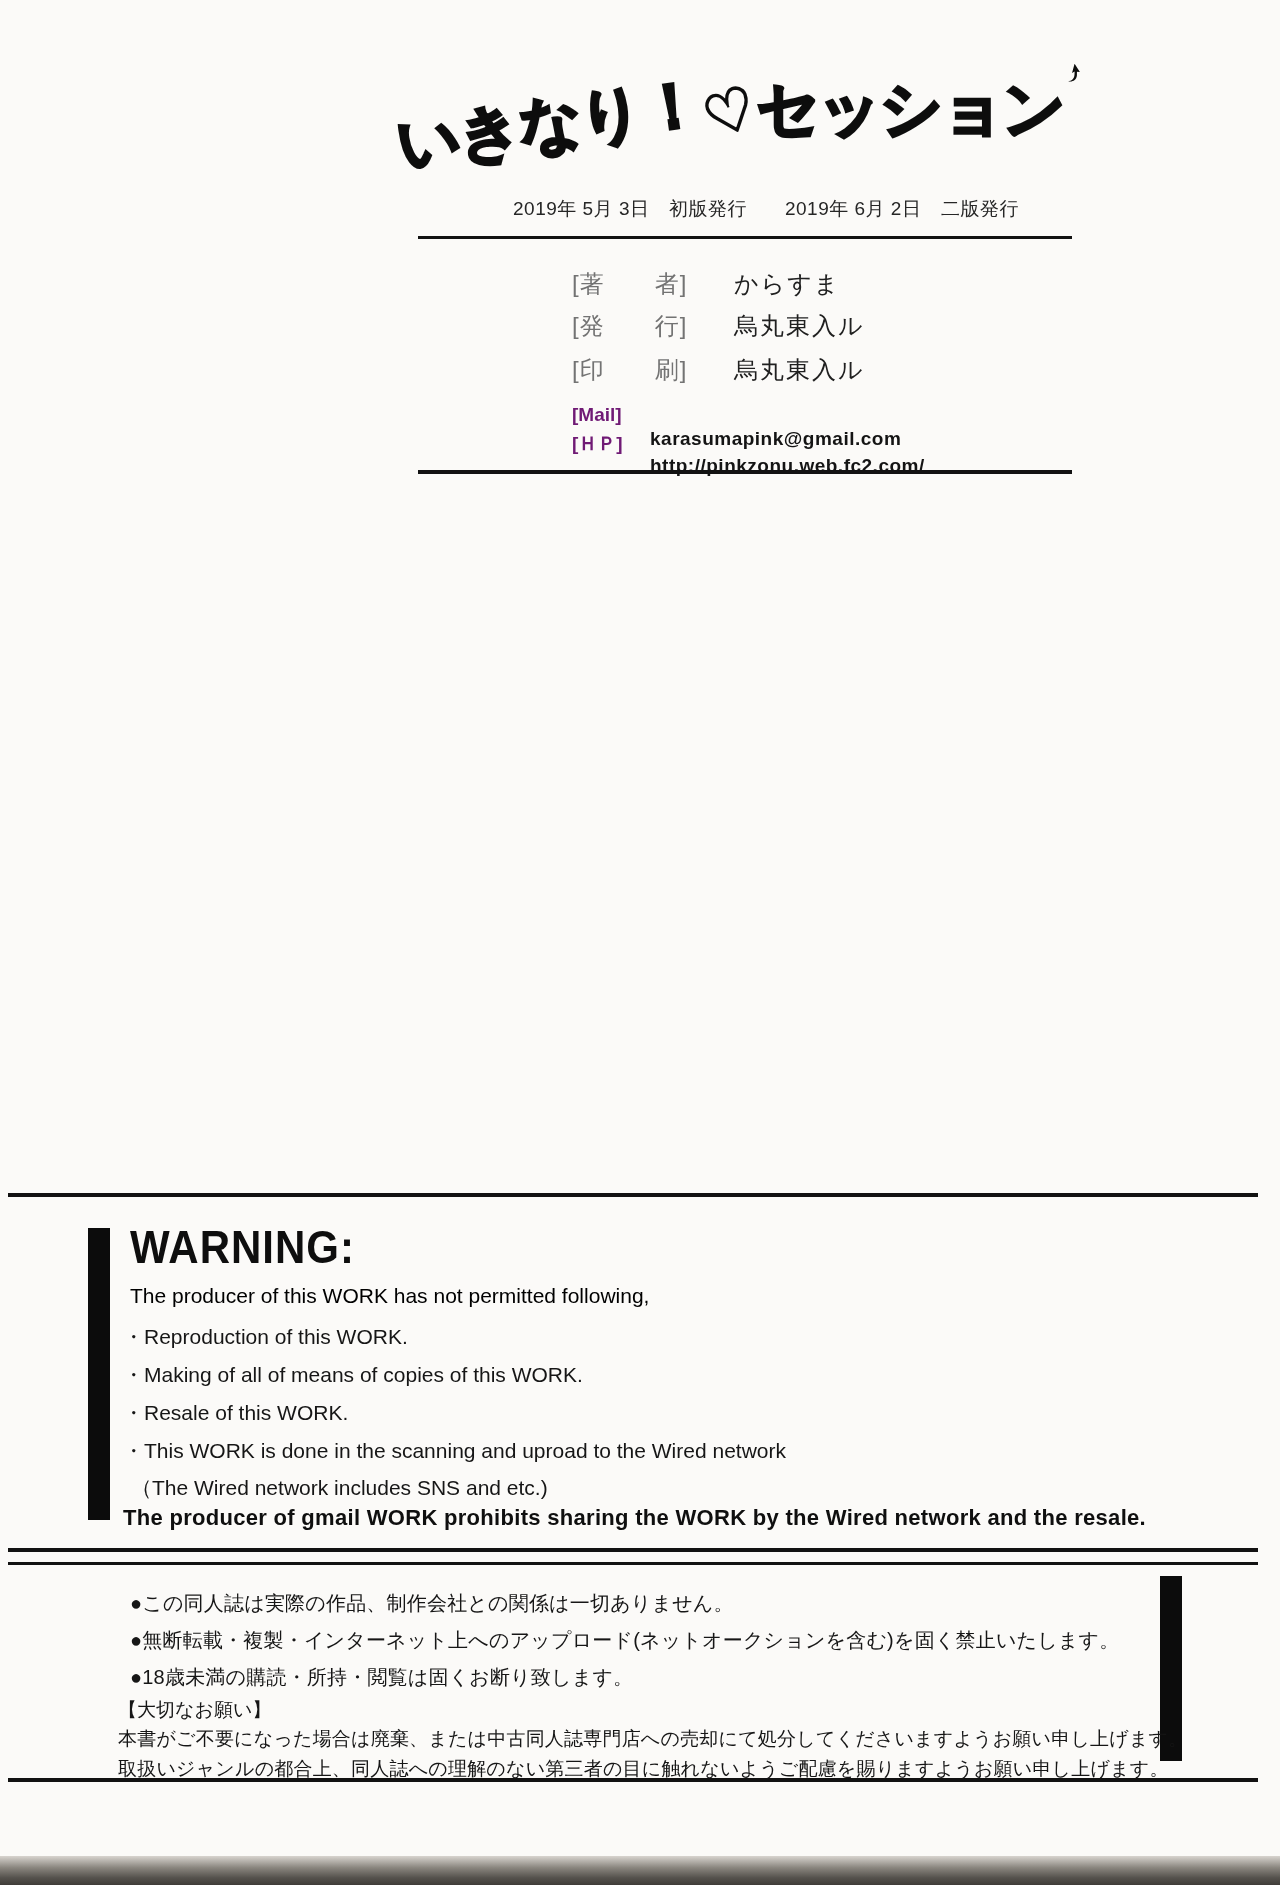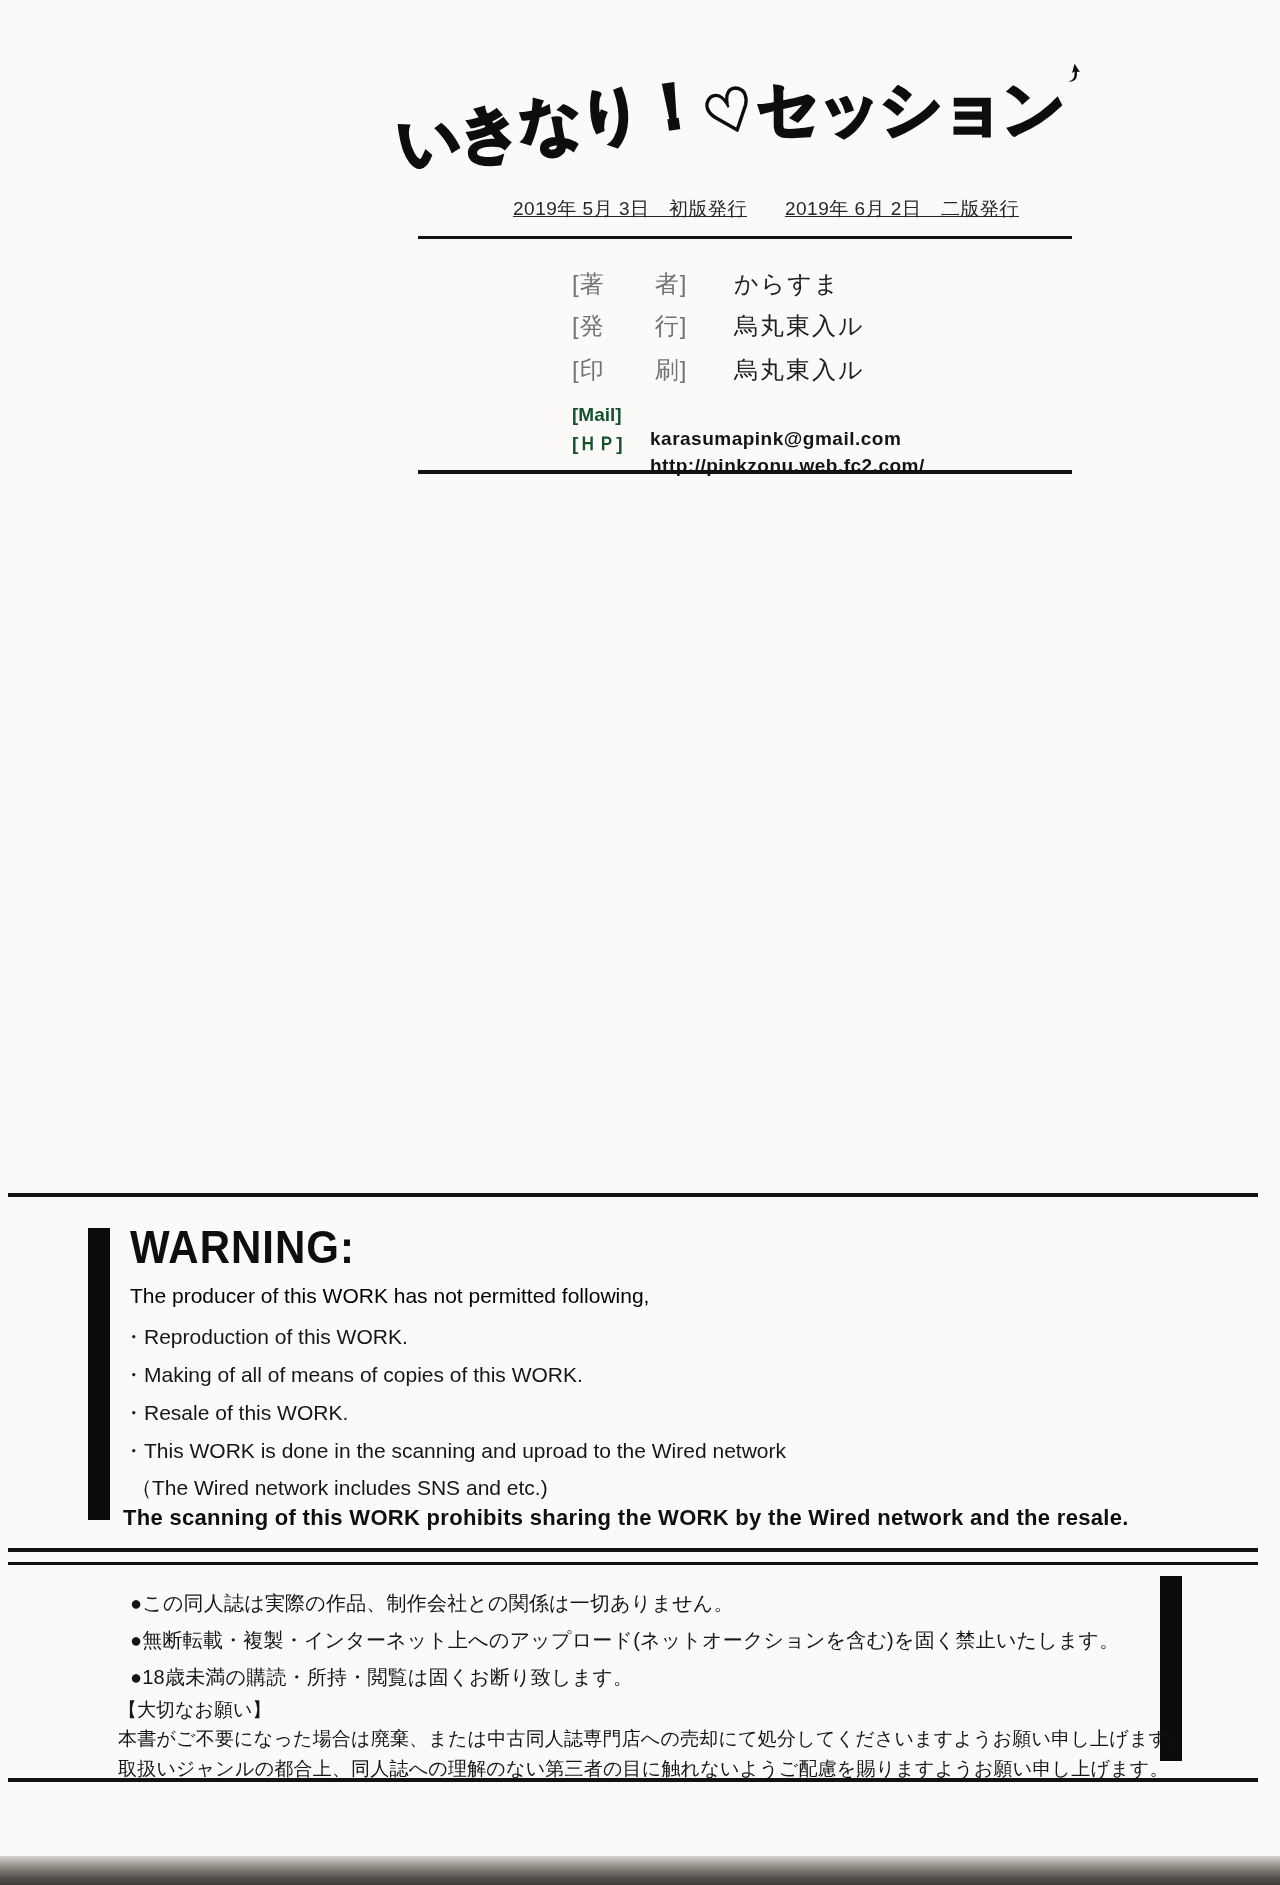--- a/index.html
+++ b/index.html
@@ -30,26 +30,26 @@
   .logo .t1{transform:rotate(-5deg) translateY(6px);}
   .logo .t2{transform:rotate(3deg) translateY(10px);}
   .logo .heart{
     font-size:58px;font-weight:900;color:#0d0d0d;
     transform:rotate(-18deg) translateY(4px);margin:0 2px;
     -webkit-text-stroke:2px #0d0d0d;
   }
   .logo svg{margin-left:4px;transform:rotate(-8deg) translateY(-18px);}
 
   
-  .edition{top:196px;left:513px;font-size:19px;color:#262626;letter-spacing:.5px;text-decoration:underline;}
+  .edition{top:196px;left:513px;font-size:19px;color:#262626;letter-spacing:.5px;}
   .edition span{margin-right:38px;}
   .rule{background:#121212;}
   .credit-label{font-size:24px;color:#737373;letter-spacing:1px;}
   .credit-value{font-size:24px;color:#202020;letter-spacing:2px;}
-  .contact-label{font-size:19px;font-weight:bold;color:#14532d;}
+  .contact-label{font-size:19px;font-weight:bold;color:#701a75;}
   .contact-value{font-size:19px;font-weight:bold;color:#141414;letter-spacing:.5px;margin-top:24px;}
 
   
   .warn-bar{background:#0c0c0c;}
   .warn-heading{
     font-size:42px;font-weight:900;letter-spacing:1px;color:#0e0e0e;
     transform:scaleY(1.08);transform-origin:top left;
   }
   .warn-intro{font-size:21px;color:#000000;}
   .warn-item{font-size:21px;color:#161616;}
@@ -115,21 +115,21 @@
 
   <div class="abs warn-heading" style="left:130px;top:1222px;">WARNING:</div>
   <div class="abs warn-intro" style="left:130px;top:1284px;">The producer of this WORK has not permitted following,</div>
 
   <div class="abs warn-item" style="left:123px;top:1323px;">・Reproduction of this WORK.</div>
   <div class="abs warn-item" style="left:123px;top:1361px;">・Making of all of means of copies of this WORK.</div>
   <div class="abs warn-item" style="left:123px;top:1399px;">・Resale of this WORK.</div>
   <div class="abs warn-item" style="left:123px;top:1437px;">・This WORK is done in the scanning and uproad to the Wired network</div>
   <div class="abs warn-item" style="left:131px;top:1474px;">（The Wired network includes SNS and etc.)</div>
 
-  <div class="abs warn-conclusion" style="left:123px;top:1505px;">The scanning of this WORK prohibits sharing the WORK by the Wired network and the resale.</div>
+  <div class="abs warn-conclusion" style="left:123px;top:1505px;">The producer of gmail WORK prohibits sharing the WORK by the Wired network and the resale.</div>
 
   <div class="abs rule" style="left:8px;top:1548px;width:1250px;height:4px;"></div>
 
   <div class="abs rule" style="left:8px;top:1562px;width:1250px;height:3px;"></div>
   <div class="abs warn-bar" style="left:1160px;top:1576px;width:22px;height:185px;"></div>
 
   <div class="abs jp-item" style="left:130px;top:1590px;">●この同人誌は実際の作品、制作会社との関係は一切ありません。</div>
   <div class="abs jp-item" style="left:130px;top:1627px;">●無断転載・複製・インターネット上へのアップロード(ネットオークションを含む)を固く禁止いたします。</div>
   <div class="abs jp-item" style="left:130px;top:1664px;">●18歳未満の購読・所持・閲覧は固くお断り致します。</div>
 

